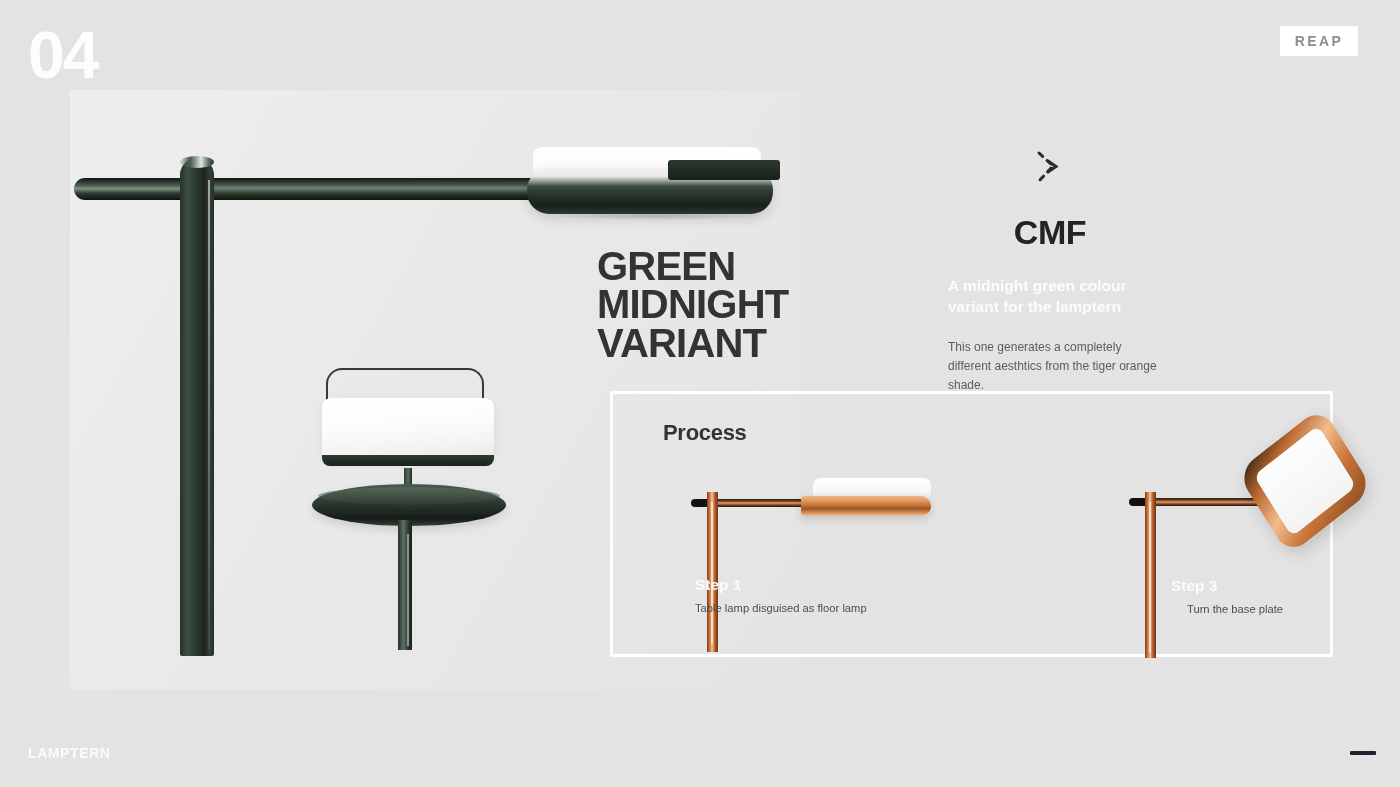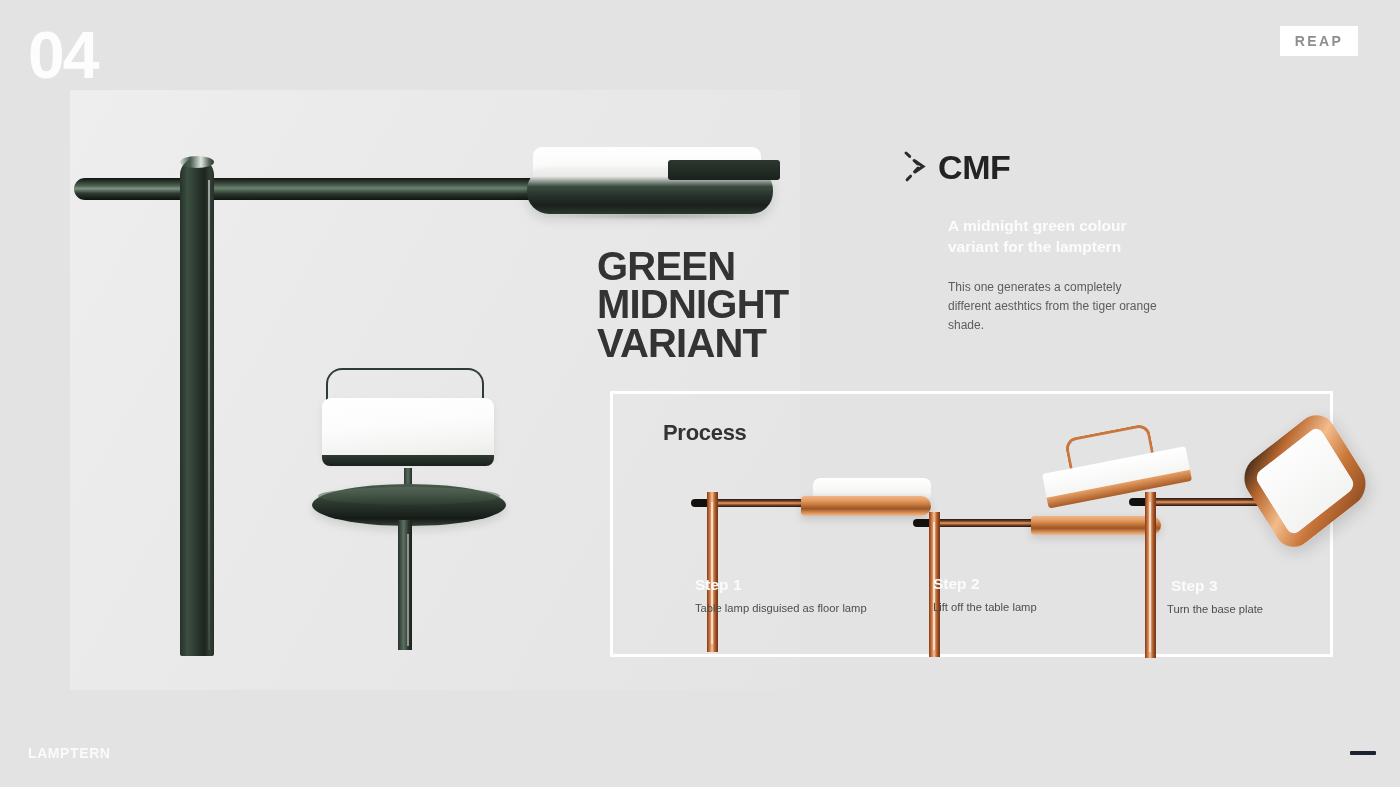--- a/index.html
+++ b/index.html
@@ -181,21 +181,21 @@
     font-size: 40px;
     font-weight: 700;
     line-height: 0.96;
     letter-spacing: -0.8px;
     color: #333333;
   }
   .variant-title div { white-space: nowrap; }
 
   
   .cmf-block { position: absolute; left: 900px; top: 145px; width: 300px; }
-  .cmf-head-row { display: flex; align-items: center; gap: 4px; }
+  .cmf-head-row { display: flex; align-items: center; gap: 26px; flex-direction: column; }
   .cmf-arrow { width: 34px; height: 44px; flex: 0 0 34px; }
   .cmf-title {
     font-size: 34px;
     font-weight: 700;
     color: #232323;
     letter-spacing: -0.4px;
     line-height: 1;
   }
   .cmf-sub {
     margin-top: 26px;
@@ -245,21 +245,21 @@
     position: absolute;
     font-size: 11.2px;
     color: #4d4d4d;
     white-space: nowrap;
   }
   .s1 .step-label { left: 42px;  top: 182px; }
   .s1 .step-desc  { left: 42px;  top: 208px; }
   .s2 .step-label { left: 42px;  top: 181px; }
   .s2 .step-desc  { left: 42px;  top: 207px; }
   .s3 .step-label { left: 48px;  top: 183px; }
-  .s3 .step-desc  { left: 44px;  top: 209px; text-align: center; }
+  .s3 .step-desc  { left: 64px;  top: 209px; text-align: center; }
 
   
   .cu-post {
     position: absolute;
     width: 11px;
     background: linear-gradient(90deg,#7e3d1c 0%,#d37a42 26%,#f4c49c 46%,#b05c28 72%,#6e3317 100%);
   }
   .cu-post-seam {
     position: absolute; width: 1.6px;
     background: rgba(255,255,255,.55);
@@ -420,34 +420,20 @@
         <div class="cu-arm-tip s1-tip"></div>
         <div class="cu-arm s1-arm"></div>
         <div class="cu-post s1-post"></div>
         <div class="cu-post-seam s1-seam"></div>
         <div class="cu-diffuser s1-diff"></div>
         <div class="cu-plate s1-plate"></div>
         <div class="step-label">Step 1</div>
         <div class="step-desc">Table lamp disguised as floor lamp</div>
       </div>
 
-      <div class="step step-2 s2">
-        <div class="s2-float">
-          <div class="s2-float-handle"></div>
-          <div class="s2-float-diff"></div>
-          <div class="s2-float-base"></div>
-        </div>
-        <div class="cu-arm-tip s2-tip"></div>
-        <div class="cu-arm s2-arm"></div>
-        <div class="cu-post s2-post"></div>
-        <div class="cu-post-seam s2-seam"></div>
-        <div class="cu-plate s2-plate"></div>
-        <div class="step-label">Step 2</div>
-        <div class="step-desc">Lift off the table lamp</div>
-      </div>
 
       <div class="step step-3 s3">
         <div class="cu-arm-tip s3-tip"></div>
         <div class="cu-arm s3-arm"></div>
         <div class="cu-post s3-post"></div>
         <div class="cu-post-seam s3-seam"></div>
         <div class="s3-shade"></div>
         <div class="step-label">Step 3</div>
         <div class="step-desc">Turn the base plate</div>
       </div>

